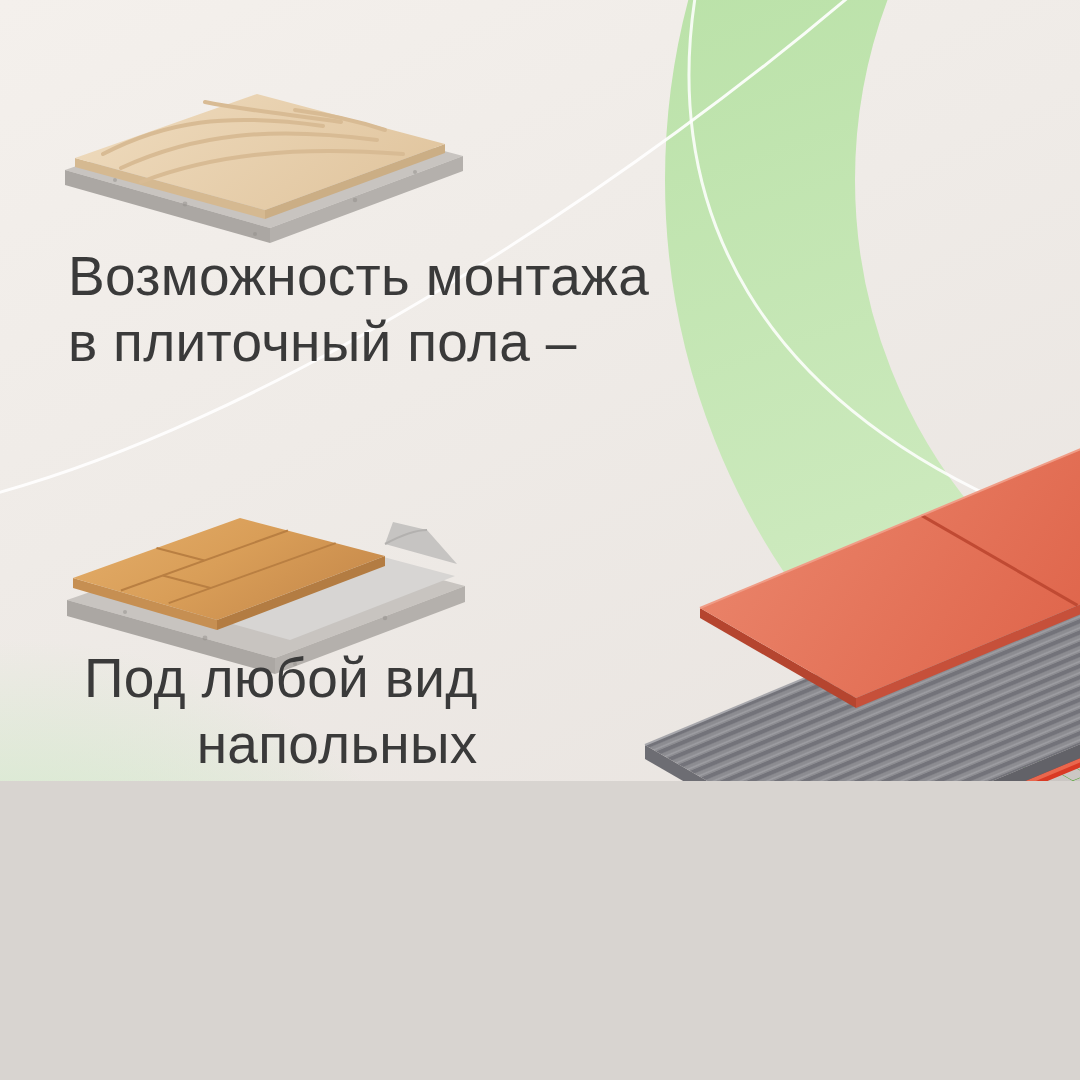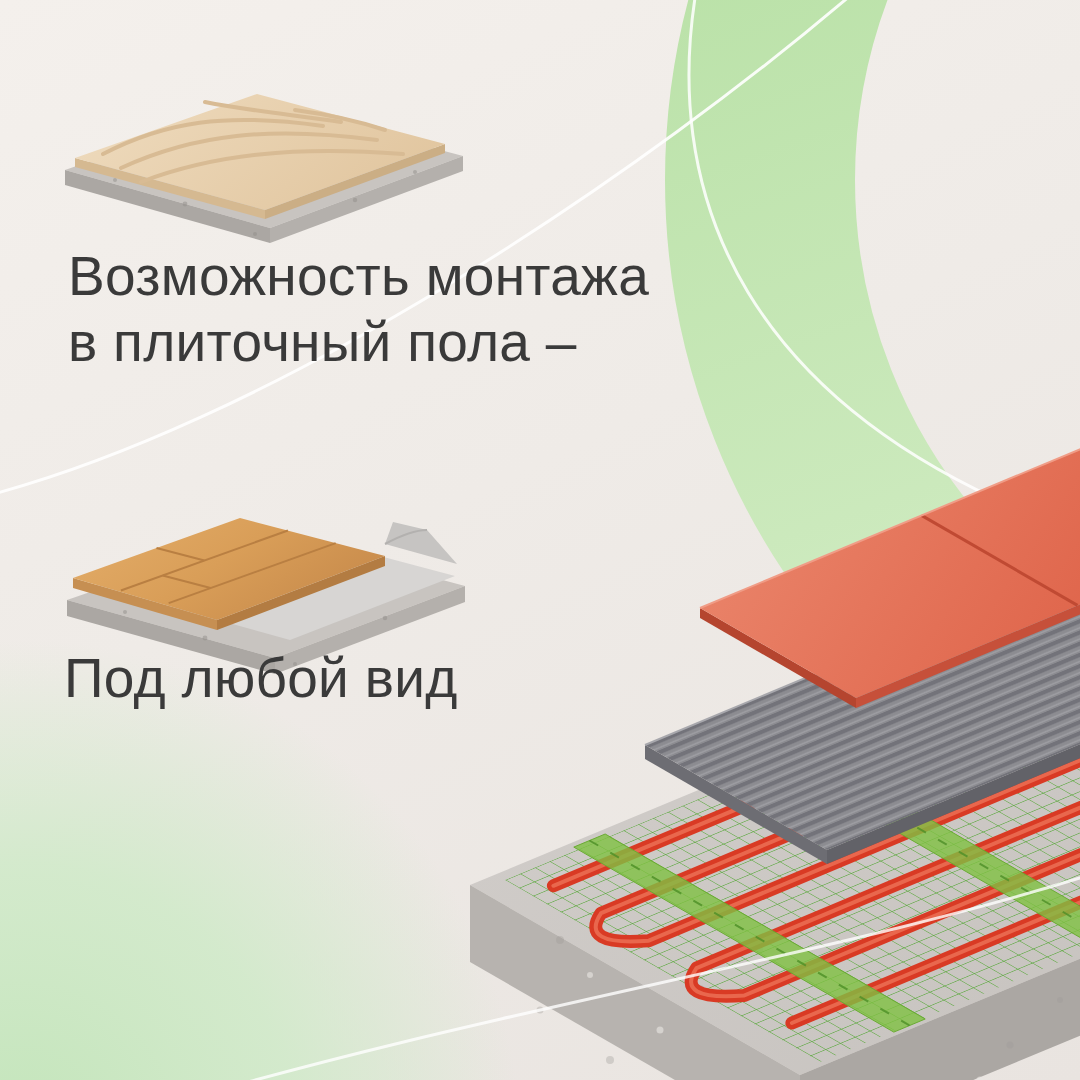--- a/index.html
+++ b/index.html
@@ -1,33 +1,33 @@
 <!DOCTYPE html>
 <html><head>
 <meta charset="utf-8">
 <style>
   html,body{margin:0;padding:0;background:#d8d4d0;}
   .canvas{
     position:relative;
-    width:1080px;height:1080px;
+    width:1080px;height:781px;
     overflow:hidden;
     background:linear-gradient(155deg,#f4f0ec 0%,#efebe7 45%,#e9e4e0 100%);
     font-family:"Liberation Sans", sans-serif;
   }
   svg.layer{position:absolute;left:0;top:0;}
   .headline{
     position:absolute;
     color:#3a3a3a;
     font-size:55px;
     line-height:66px;
     letter-spacing:.3px;
     white-space:nowrap;
   }
   .headline-1{left:68px;top:243px;}
-  .headline-2{left:64px;top:645px;text-align:right;}
+  .headline-2{left:84px;top:645px;text-align:right;}
 </style>
 </head>
 <body>
 
 <div class="canvas">
 
   <svg class="layer" width="1080" height="1080" viewBox="0 0 1080 1080">
     <defs>
       <radialGradient id="mintg" cx="50%" cy="50%" r="50%">
         <stop offset="0%" stop-color="#c3e5ba"></stop>
@@ -111,20 +111,21 @@
         <path d="M65.9 112.5 L232.9 52.5"></path>
         <path d="M113.7 125.1 L280.7 65.1"></path>
         <path d="M101.5 70 L149.4 82.5"></path>
         <path d="M107.7 97.5 L155.6 110"></path>
       </g>
     </g>
   </svg>
 
   <div class="headline headline-2">
     <div>Под любой вид</div>
+    <div>напольных</div>
   </div>
 
   <svg class="layer" width="1080" height="1080" viewBox="0 0 1080 1080">
     <defs>
       <pattern id="mesh" width="16" height="16" patternUnits="userSpaceOnUse" patternTransform="matrix(0.923,-0.386,0.867,0.499,505,880)">
         <path d="M0 0 H16 M0 0 V16" stroke="#58a83a" stroke-width="1.3" fill="none"></path>
       </pattern>
       <pattern id="ribs" width="14" height="13" patternUnits="userSpaceOnUse" patternTransform="matrix(0.923,-0.386,0.867,0.499,645,745)">
         <rect width="14" height="13" fill="#8c8c91"></rect>
         <rect width="14" height="5" fill="#73737a"></rect>

